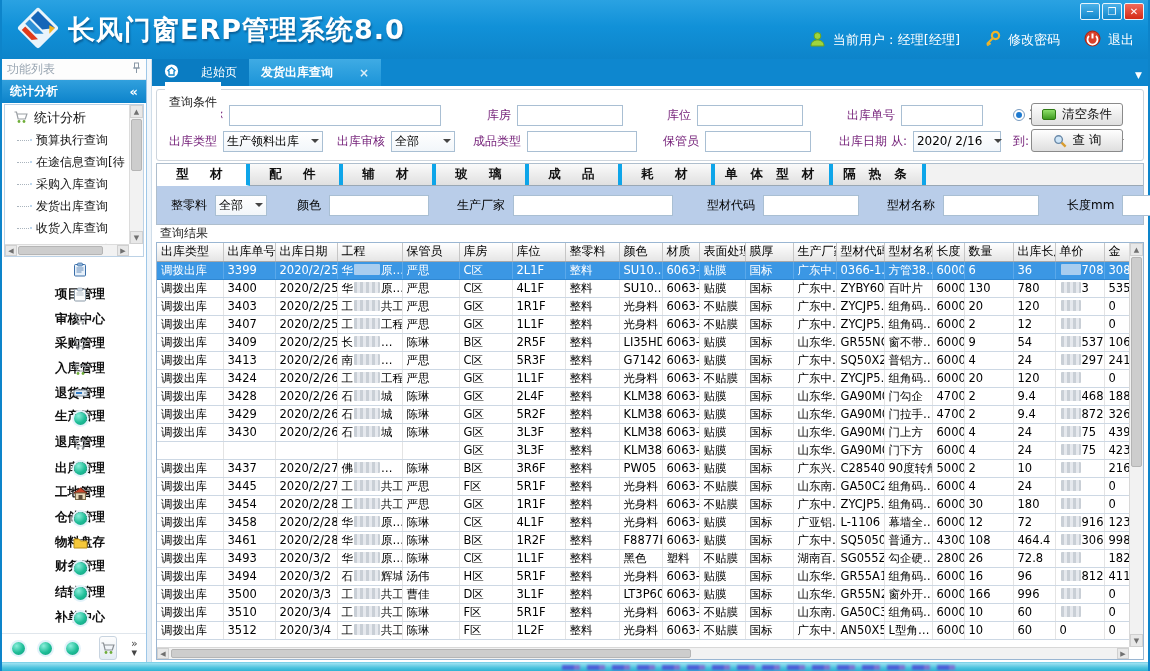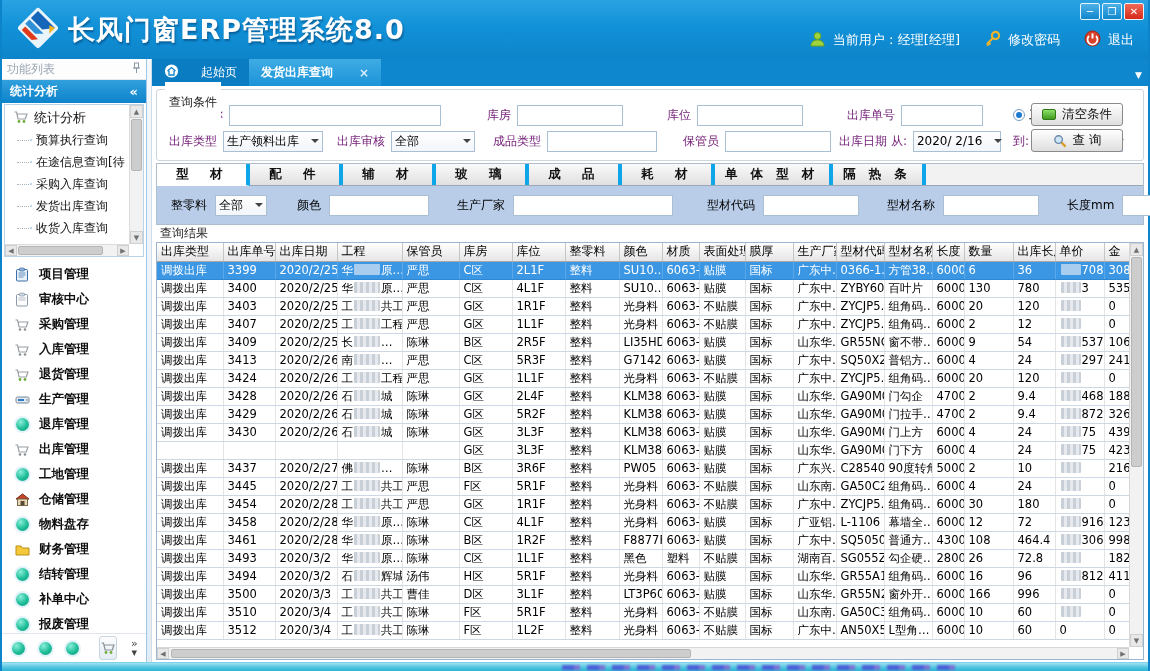--- a/index.html
+++ b/index.html
@@ -58,21 +58,21 @@
   .hscroll { position:absolute; left:0; right:14px; bottom:0; height:12px; background:#f2f2f2;
     border-top:1px solid #dcdcdc; }
   .hscroll .arr { position:absolute; top:0; width:12px; height:11px; background:#e8e8e8; color:#707070;
     font-size:7px; text-align:center; line-height:11px; border:1px solid #d0d0d0; }
   .hscroll .arr.lf { left:0; } .hscroll .arr.rt { right:0; }
   .hscroll .thumb { position:absolute; top:1px; height:9px; border-radius:2px;
     background:#cdcdcd; border:1px solid #b5b5b5; }
 
   .nav-menu { flex:1; min-height:0; overflow:hidden; padding-top:4px; }
   .nav-item { height:25px; display:flex; align-items:center; gap:9px; padding-left:12px;
-    font-weight:bold; color:#101010; font-size:12.5px; cursor:default; }
+    font-weight:bold; color:#101010; font-size:12.5px; cursor:default;flex-direction:column; }
   .nav-item .ic { width:16px; display:flex; justify-content:center; }
   .sidebar-footer { height:29px; flex:none; border-top:1px solid #e0e6ec; display:flex;
     align-items:center; gap:14px; padding:0 10px; }
   .footer-cartbtn { width:30px; height:24px; border:1px solid #c8d4e0; border-radius:3px;
     background:linear-gradient(#fdfdfd,#e4ecf4); display:flex; align-items:center; justify-content:center;
     margin-left:6px; }
   .footer-chev { margin-left:auto; color:#444; font-size:11px; line-height:9px; text-align:center; }
 
   .splitter { width:5px; flex:none; background:linear-gradient(#f4f8fc,#e2ecf5); border-right:1px solid #cfdde9; }
 
@@ -456,21 +456,21 @@
           </span>
           <label style="margin-left:14px">出库审核</label>
           <span class="sel" style="width:88px;margin-left:6px">
             <span>全部</span>
               <span class="car"></span>
           </span>
           <label style="margin-left:18px">成品类型</label>
           <input class="tb" style="width: 110px; margin-left: 6px;">
           <label style="margin-left:26px">保管员</label>
           <input class="tb" style="width: 106px; margin-left: 6px;">
-          <label style="margin-left:8px">出库日期  从:</label>
+          <label style="margin-left:28px">出库日期  从:</label>
           <span class="sel" style="width:88px;margin-left:6px">
             <span>2020/ 2/16</span>
               <span class="car"></span>
           </span>
           <label style="margin-left:12px">到:</label>
           <span class="sel" style="width:88px;margin-left:6px">
             <span>2020/ 3/16</span>
               <span class="car"></span>
           </span>
           <div class="right-btn-col" style="height:0;position:relative;">

